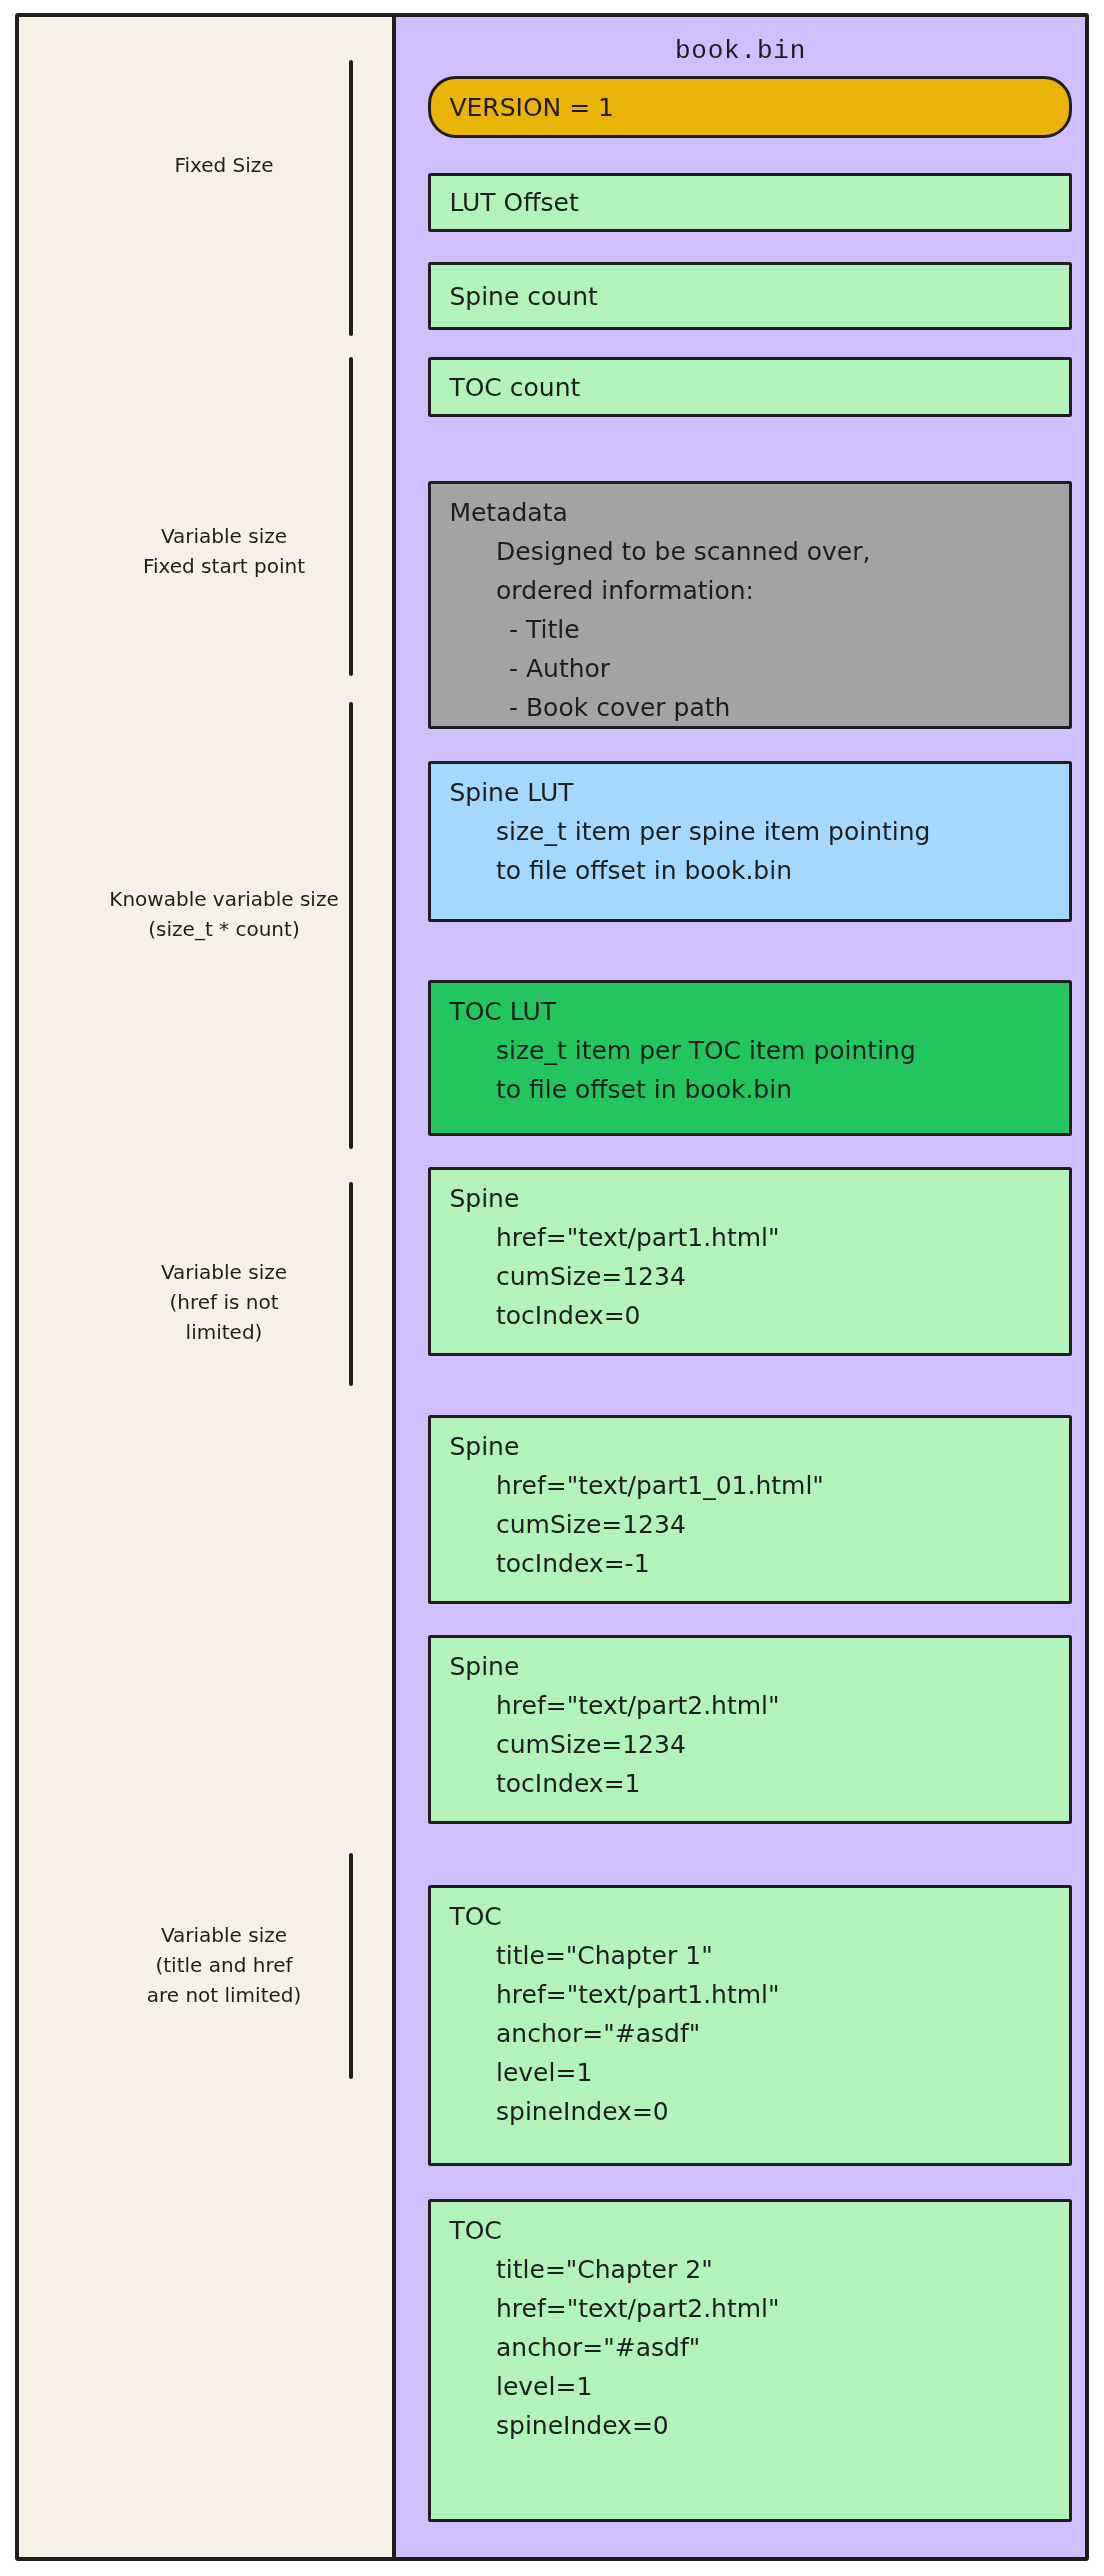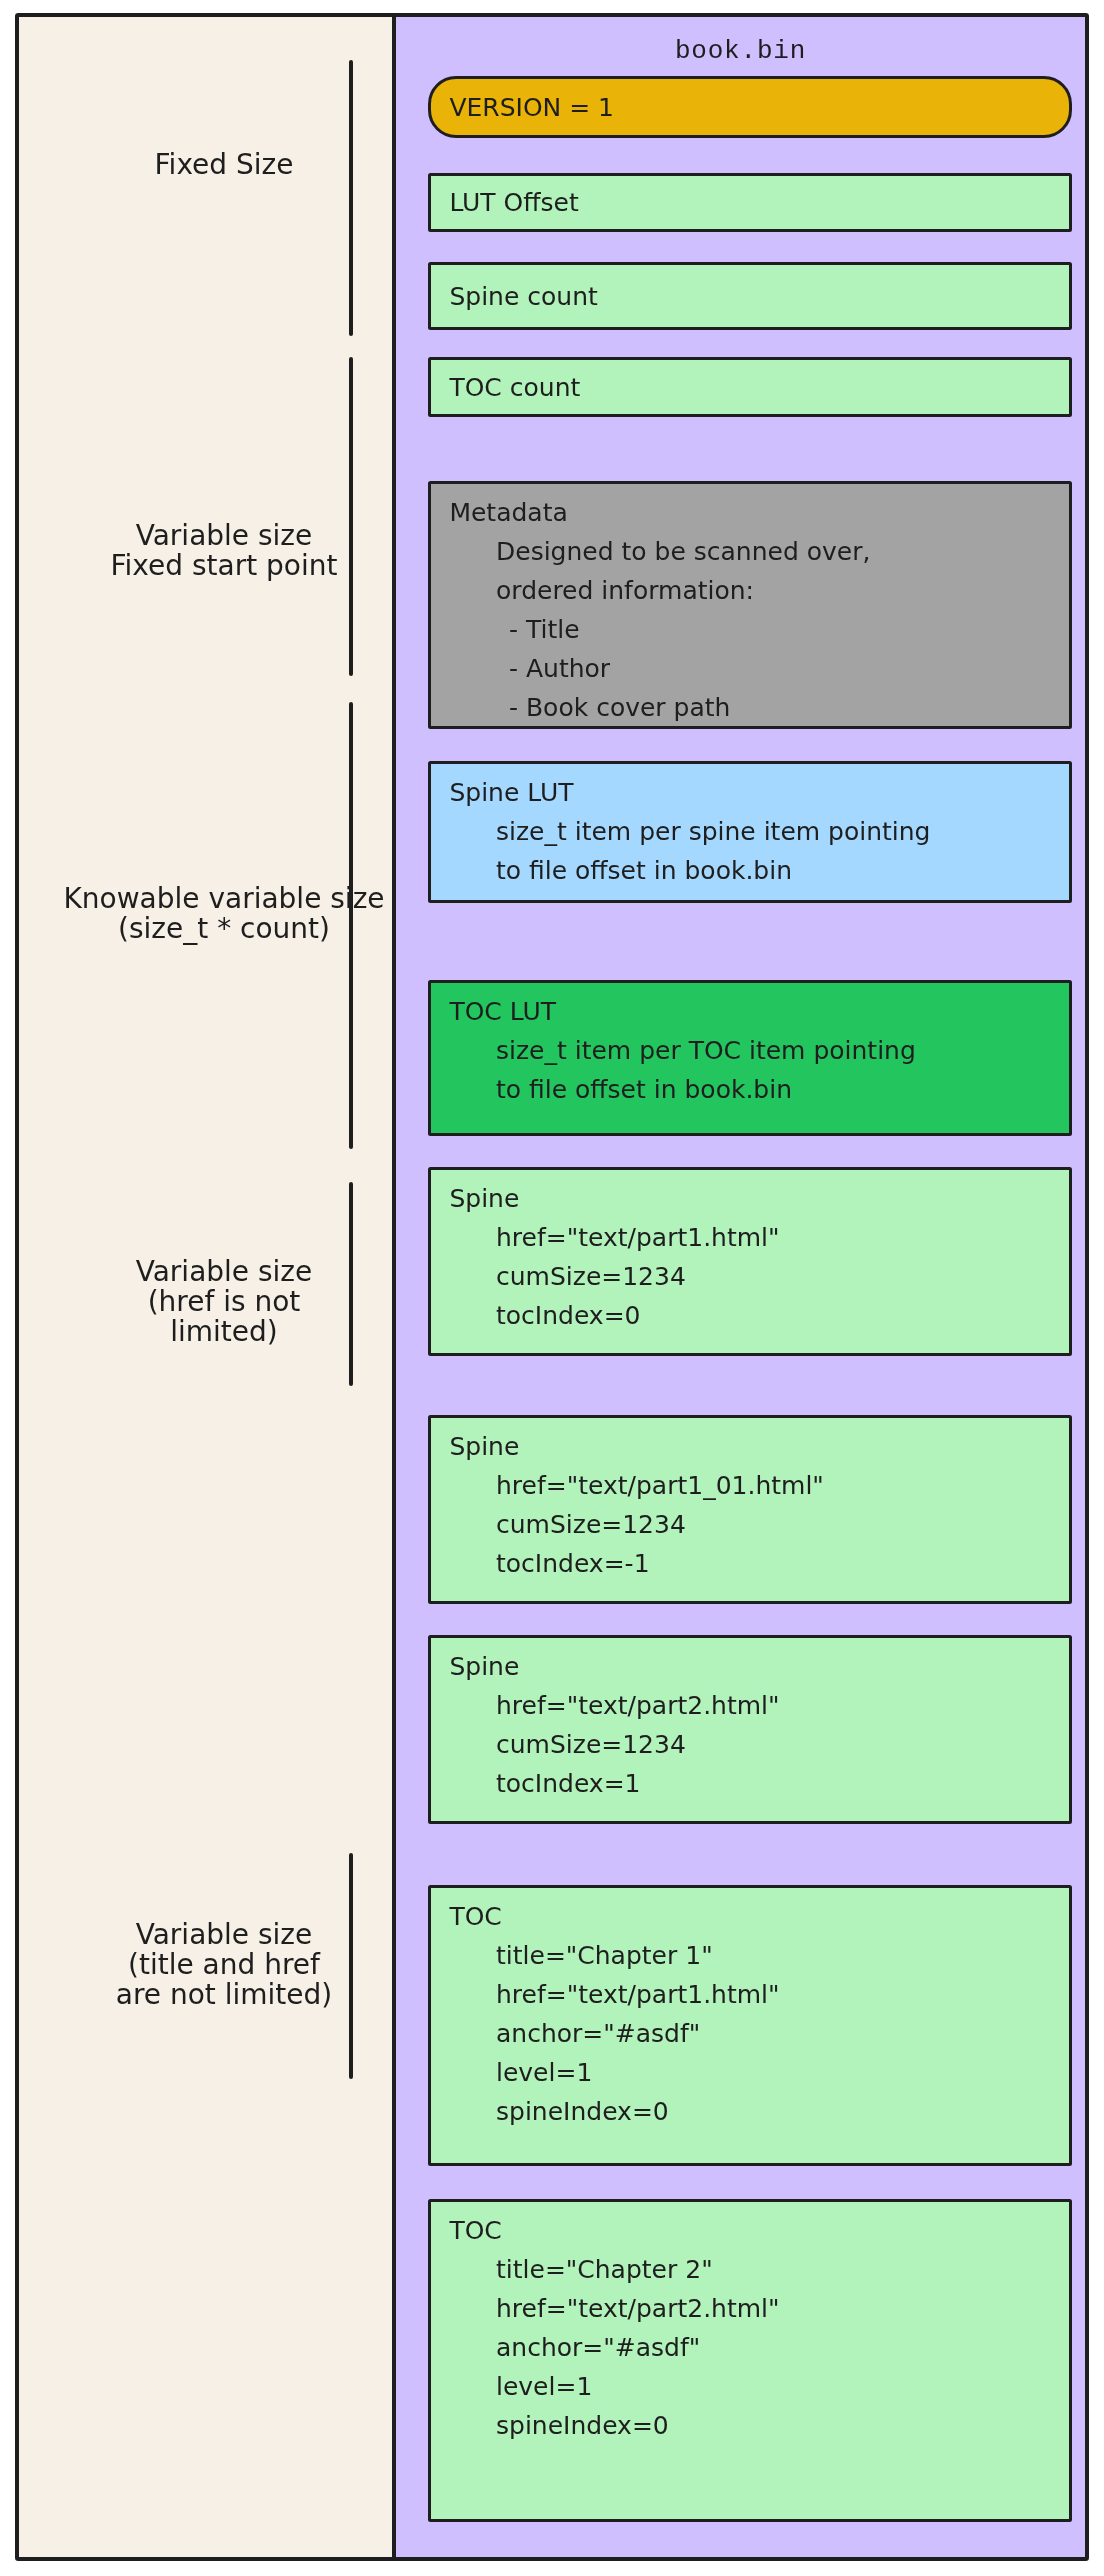--- a/index.html
+++ b/index.html
@@ -17,35 +17,35 @@
   .block.single{display:flex;align-items:center;padding-top:0;}
   .line{white-space:pre;}
   .ind0{padding-left:18.4px;}
   .ind1{padding-left:65px;}
   .ind2{padding-left:78px;}
   .blk0{top:59px;height:62px;}
   .blk1{top:156px;height:59px;}
   .blk2{top:245px;height:68px;}
   .blk3{top:340px;height:60px;}
   .blk4{top:464px;height:248px;}
-  .blk5{top:744px;height:142px;}
+  .blk5{top:744px;height:161px;}
   .blk6{top:963px;height:156px;}
   .blk7{top:1150px;height:189px;}
   .blk8{top:1398px;height:189px;}
   .blk9{top:1618px;height:189px;}
   .blk10{top:1868px;height:281px;}
   .blk11{top:2182px;height:323px;}
   .bracket{position:absolute;left:330px;width:4.2px;border-radius:2.5px;}
   .br1{top:43px;height:276px;}
   .br2{top:340px;height:319px;}
   .br3{top:685px;height:447px;}
   .br4{top:1165px;height:204px;}
   .br5{top:1836px;height:226px;}
   .side-label{position:absolute;left:205px;transform:translate(-50%,-50%);
-              text-align:center;font-size:28px;line-height:30px;white-space:nowrap;}
+              text-align:center;font-size:20px;line-height:30px;white-space:nowrap;}
   .lb1{top:148px;}
   .lb2{top:534px;}
   .lb3{top:897px;}
   .lb4{top:1285px;}
   .lb5{top:1948px;}
 </style>
 </head>
 <body>
 
 <div class="stage">

